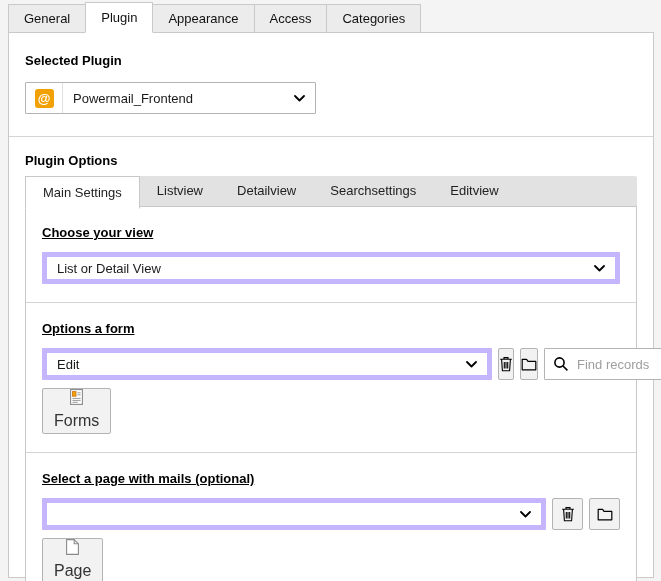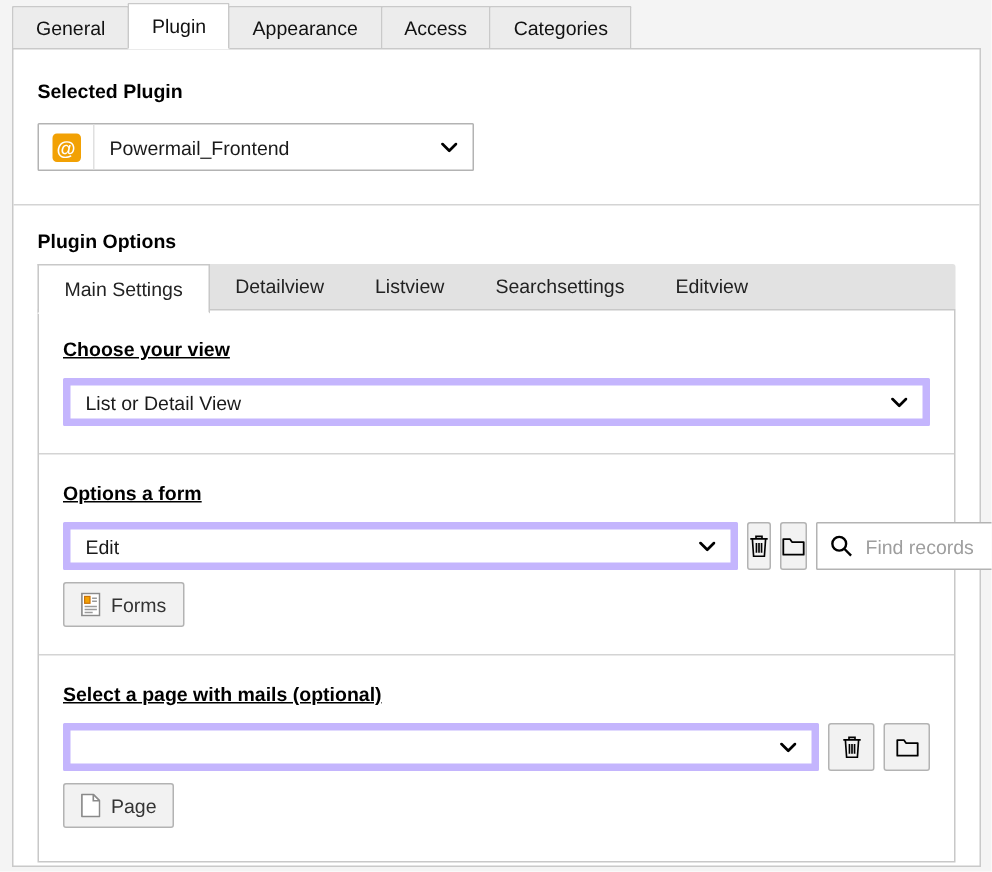--- a/index.html
+++ b/index.html
@@ -72,23 +72,23 @@
   .search-wrap { display:flex; align-items:center; height:32px; border:1px solid #b3b3b3; background:#fff; border-radius:1px; flex:1; }
   .search-icon-cell { width:32px; display:flex; align-items:center; justify-content:center; flex:0 0 auto; }
   .search-wrap input {
     border:none; outline:none; flex:1; min-width:0; height:28px;
     font-family:"Liberation Sans","DejaVu Sans",sans-serif; font-size:13px; color:#333; background:transparent; padding:0;
   }
   .search-wrap input::placeholder { color:#9e9e9e; }
 
   
   .lbtn {
-    margin-top:8px; display:inline-flex; align-items:center; gap:7px; height:30px;
+    margin-top:8px; display:inline-flex; align-items:center; gap:7px; height:46px;
     background:#f2f2f2; border:1px solid #b3b3b3; border-radius:2px; padding:0 11px;
-    font-family:"Liberation Sans","DejaVu Sans",sans-serif; font-size:13px; color:#333; cursor:pointer;
+    font-family:"Liberation Sans","DejaVu Sans",sans-serif; font-size:16px; color:#333; cursor:pointer;flex-direction:column;
   }
   .ico { display:flex; }
 </style>
 </head>
 <body>
 
 <div class="tabbar">
   <div class="tab">General</div>
   <div class="tab active">Plugin</div>
   <div class="tab">Appearance</div>
@@ -115,22 +115,22 @@
     </div>
   </div>
 
   <div class="hdivider"></div>
 
   <div class="po-section">
     <div class="hdr" style="margin-bottom:0;">Plugin Options</div>
 
     <div class="subtabbar">
       <div class="subtab active">Main Settings</div>
+      <div class="subtab">Listview</div>
       <div class="subtab">Detailview</div>
-      <div class="subtab">Listview</div>
       <div class="subtab">Searchsettings</div>
       <div class="subtab">Editview</div>
     </div>
 
     <div class="inner-panel">
 
       <div class="inner-sec1">
         <div class="ihdr">Choose your view</div>
         <div class="sel">
           <span class="val">List or Detail View</span>

